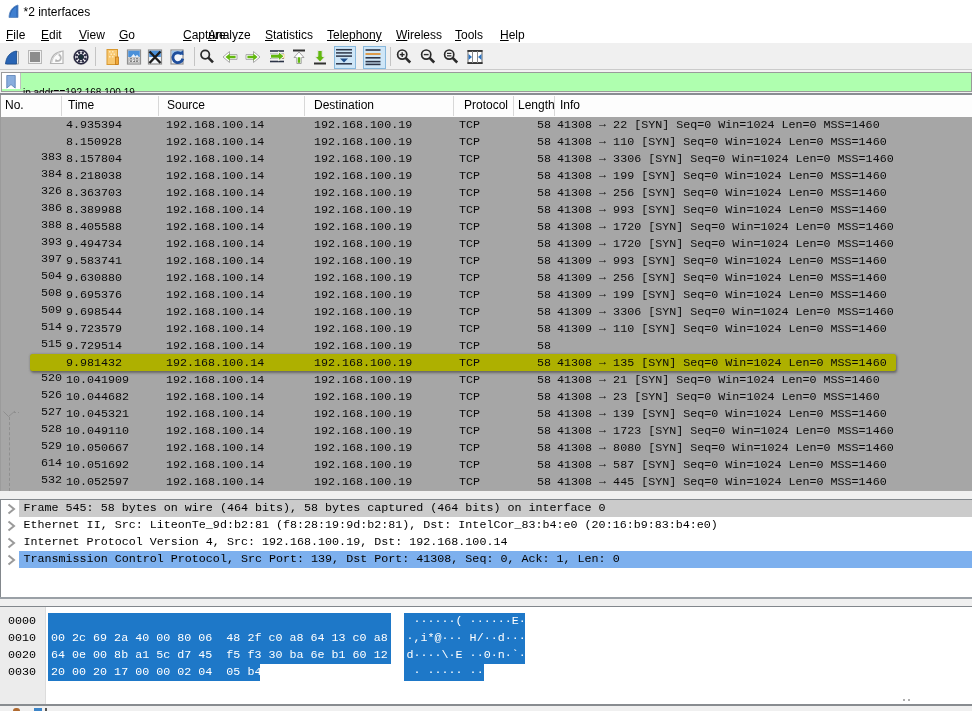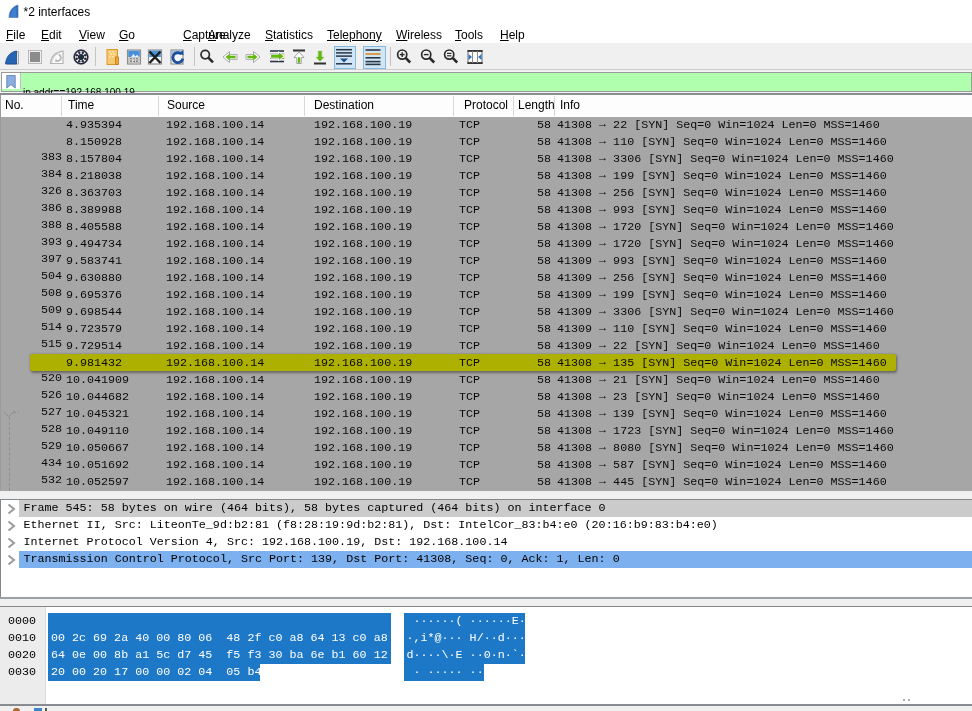--- a/index.html
+++ b/index.html
@@ -217,27 +217,27 @@
 <div class="row mono" style="top:168px;color:#0a0a0a;"><span class="c-no">386</span><span class="c-time">8.218038</span><span class="c-src">192.168.100.14</span><span class="c-dst">192.168.100.19</span><span class="c-pro">TCP</span><span class="c-len">58</span><span class="c-info">41308 <span class="arw">→</span> 199 [SYN] Seq=0 Win=1024 Len=0 MSS=1460</span></div>
 <div class="row mono" style="top:185px;color:#0a0a0a;"><span class="c-no">388</span><span class="c-time">8.363703</span><span class="c-src">192.168.100.14</span><span class="c-dst">192.168.100.19</span><span class="c-pro">TCP</span><span class="c-len">58</span><span class="c-info">41308 <span class="arw">→</span> 256 [SYN] Seq=0 Win=1024 Len=0 MSS=1460</span></div>
 <div class="row mono" style="top:202px;color:#0a0a0a;"><span class="c-no">393</span><span class="c-time">8.389988</span><span class="c-src">192.168.100.14</span><span class="c-dst">192.168.100.19</span><span class="c-pro">TCP</span><span class="c-len">58</span><span class="c-info">41308 <span class="arw">→</span> 993 [SYN] Seq=0 Win=1024 Len=0 MSS=1460</span></div>
 <div class="row mono" style="top:219px;color:#0a0a0a;"><span class="c-no">397</span><span class="c-time">8.405588</span><span class="c-src">192.168.100.14</span><span class="c-dst">192.168.100.19</span><span class="c-pro">TCP</span><span class="c-len">58</span><span class="c-info">41308 <span class="arw">→</span> 1720 [SYN] Seq=0 Win=1024 Len=0 MSS=1460</span></div>
 <div class="row mono" style="top:236px;color:#0a0a0a;"><span class="c-no">504</span><span class="c-time">9.494734</span><span class="c-src">192.168.100.14</span><span class="c-dst">192.168.100.19</span><span class="c-pro">TCP</span><span class="c-len">58</span><span class="c-info">41309 <span class="arw">→</span> 1720 [SYN] Seq=0 Win=1024 Len=0 MSS=1460</span></div>
 <div class="row mono" style="top:253px;color:#0a0a0a;"><span class="c-no">508</span><span class="c-time">9.583741</span><span class="c-src">192.168.100.14</span><span class="c-dst">192.168.100.19</span><span class="c-pro">TCP</span><span class="c-len">58</span><span class="c-info">41309 <span class="arw">→</span> 993 [SYN] Seq=0 Win=1024 Len=0 MSS=1460</span></div>
 <div class="row mono" style="top:270px;color:#0a0a0a;"><span class="c-no">509</span><span class="c-time">9.630880</span><span class="c-src">192.168.100.14</span><span class="c-dst">192.168.100.19</span><span class="c-pro">TCP</span><span class="c-len">58</span><span class="c-info">41309 <span class="arw">→</span> 256 [SYN] Seq=0 Win=1024 Len=0 MSS=1460</span></div>
 <div class="row mono" style="top:287px;color:#0a0a0a;"><span class="c-no">514</span><span class="c-time">9.695376</span><span class="c-src">192.168.100.14</span><span class="c-dst">192.168.100.19</span><span class="c-pro">TCP</span><span class="c-len">58</span><span class="c-info">41309 <span class="arw">→</span> 199 [SYN] Seq=0 Win=1024 Len=0 MSS=1460</span></div>
 <div class="row mono" style="top:304px;color:#0a0a0a;"><span class="c-no">515</span><span class="c-time">9.698544</span><span class="c-src">192.168.100.14</span><span class="c-dst">192.168.100.19</span><span class="c-pro">TCP</span><span class="c-len">58</span><span class="c-info">41309 <span class="arw">→</span> 3306 [SYN] Seq=0 Win=1024 Len=0 MSS=1460</span></div>
 <div class="row mono" style="top:321px;color:#0a0a0a;"><span class="c-no">517</span><span class="c-time">9.723579</span><span class="c-src">192.168.100.14</span><span class="c-dst">192.168.100.19</span><span class="c-pro">TCP</span><span class="c-len">58</span><span class="c-info">41309 <span class="arw">→</span> 110 [SYN] Seq=0 Win=1024 Len=0 MSS=1460</span></div>
-<div class="row mono" style="top:338px;color:#0a0a0a;"><span class="c-no">520</span><span class="c-time">9.729514</span><span class="c-src">192.168.100.14</span><span class="c-dst">192.168.100.19</span><span class="c-pro">TCP</span><span class="c-len">58</span><span class="c-info">41309 <span class="arw">→</span> 22 [SYN] Seq=0 Win=1024 Len=0 MSS=1460</span></div>
+<div class="row mono" style="top:338px;color:#0a0a0a;"><span class="c-no">520</span><span class="c-time">9.729514</span><span class="c-src">192.168.100.14</span><span class="c-dst">192.168.100.19</span><span class="c-pro">TCP</span><span class="c-len">58</span></div>
 <div class="abs" style="left:29.5px;top:353.5px;width:866px;height:17px;background:#aeb000;border-radius:2.5px;box-shadow:1px 1.5px 2.5px rgba(75,75,75,0.65),0 0 2px rgba(90,90,90,0.4);"></div>
 <div class="row mono" style="top:355px;color:#0a0a0a;"><span class="c-no">526</span><span class="c-time">9.981432</span><span class="c-src">192.168.100.14</span><span class="c-dst">192.168.100.19</span><span class="c-pro">TCP</span><span class="c-len">58</span><span class="c-info">41308 <span class="arw">→</span> 135 [SYN] Seq=0 Win=1024 Len=0 MSS=1460</span></div>
 <div class="row mono" style="top:372px;color:#0a0a0a;"><span class="c-no">527</span><span class="c-time">10.041909</span><span class="c-src">192.168.100.14</span><span class="c-dst">192.168.100.19</span><span class="c-pro">TCP</span><span class="c-len">58</span><span class="c-info">41308 <span class="arw">→</span> 21 [SYN] Seq=0 Win=1024 Len=0 MSS=1460</span></div>
 <div class="row mono" style="top:389px;color:#0a0a0a;"><span class="c-no">528</span><span class="c-time">10.044682</span><span class="c-src">192.168.100.14</span><span class="c-dst">192.168.100.19</span><span class="c-pro">TCP</span><span class="c-len">58</span><span class="c-info">41308 <span class="arw">→</span> 23 [SYN] Seq=0 Win=1024 Len=0 MSS=1460</span></div>
 <div class="row mono" style="top:406px;color:#0a0a0a;"><span class="c-no">529</span><span class="c-time">10.045321</span><span class="c-src">192.168.100.14</span><span class="c-dst">192.168.100.19</span><span class="c-pro">TCP</span><span class="c-len">58</span><span class="c-info">41308 <span class="arw">→</span> 139 [SYN] Seq=0 Win=1024 Len=0 MSS=1460</span></div>
-<div class="row mono" style="top:423px;color:#0a0a0a;"><span class="c-no">434</span><span class="c-time">10.049110</span><span class="c-src">192.168.100.14</span><span class="c-dst">192.168.100.19</span><span class="c-pro">TCP</span><span class="c-len">58</span><span class="c-info">41308 <span class="arw">→</span> 1723 [SYN] Seq=0 Win=1024 Len=0 MSS=1460</span></div>
+<div class="row mono" style="top:423px;color:#0a0a0a;"><span class="c-no">614</span><span class="c-time">10.049110</span><span class="c-src">192.168.100.14</span><span class="c-dst">192.168.100.19</span><span class="c-pro">TCP</span><span class="c-len">58</span><span class="c-info">41308 <span class="arw">→</span> 1723 [SYN] Seq=0 Win=1024 Len=0 MSS=1460</span></div>
 <div class="row mono" style="top:440px;color:#0a0a0a;"><span class="c-no">532</span><span class="c-time">10.050667</span><span class="c-src">192.168.100.14</span><span class="c-dst">192.168.100.19</span><span class="c-pro">TCP</span><span class="c-len">58</span><span class="c-info">41308 <span class="arw">→</span> 8080 [SYN] Seq=0 Win=1024 Len=0 MSS=1460</span></div>
 <div class="row mono" style="top:457px;color:#0a0a0a;"><span class="c-no">533</span><span class="c-time">10.051692</span><span class="c-src">192.168.100.14</span><span class="c-dst">192.168.100.19</span><span class="c-pro">TCP</span><span class="c-len">58</span><span class="c-info">41308 <span class="arw">→</span> 587 [SYN] Seq=0 Win=1024 Len=0 MSS=1460</span></div>
 <div class="row mono" style="top:474px;color:#0a0a0a;"><span class="c-no">534</span><span class="c-time">10.052597</span><span class="c-src">192.168.100.14</span><span class="c-dst">192.168.100.19</span><span class="c-pro">TCP</span><span class="c-len">58</span><span class="c-info">41308 <span class="arw">→</span> 445 [SYN] Seq=0 Win=1024 Len=0 MSS=1460</span></div>
 <svg class="abs" style="left:2px;top:407px;" width="18" height="13" viewBox="0 0 18 13">
 <path d="M1.5,4.5 L6.5,9.5 L13,4" fill="none" stroke="#8f8f8f" stroke-width="1"></path>
 <path d="M12,5.5 L17,5.5" fill="none" stroke="#8f8f8f" stroke-width="1" stroke-dasharray="2,2"></path>
 </svg>
 <div class="abs" style="left:8.5px;top:417px;width:0;height:74px;border-left:1px dashed #8f8f8f;"></div>
 <div class="abs" style="left:0;top:95px;width:1px;height:396px;background:#9b9b9b;"></div>
 <div class="abs" style="left:0;top:491px;width:972px;height:8px;background:#f0f0f0;"></div>

